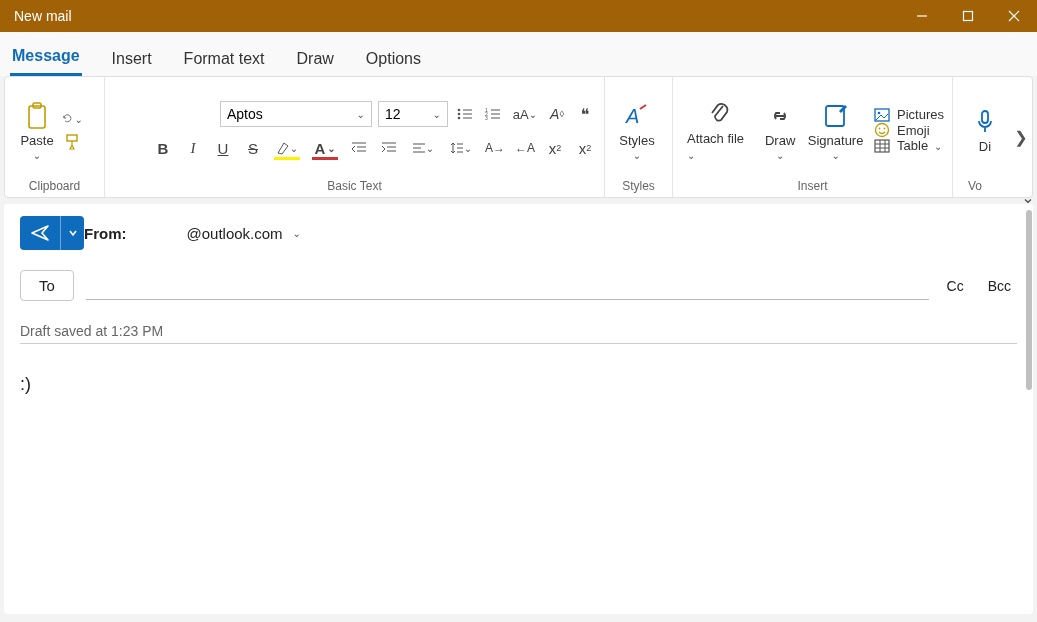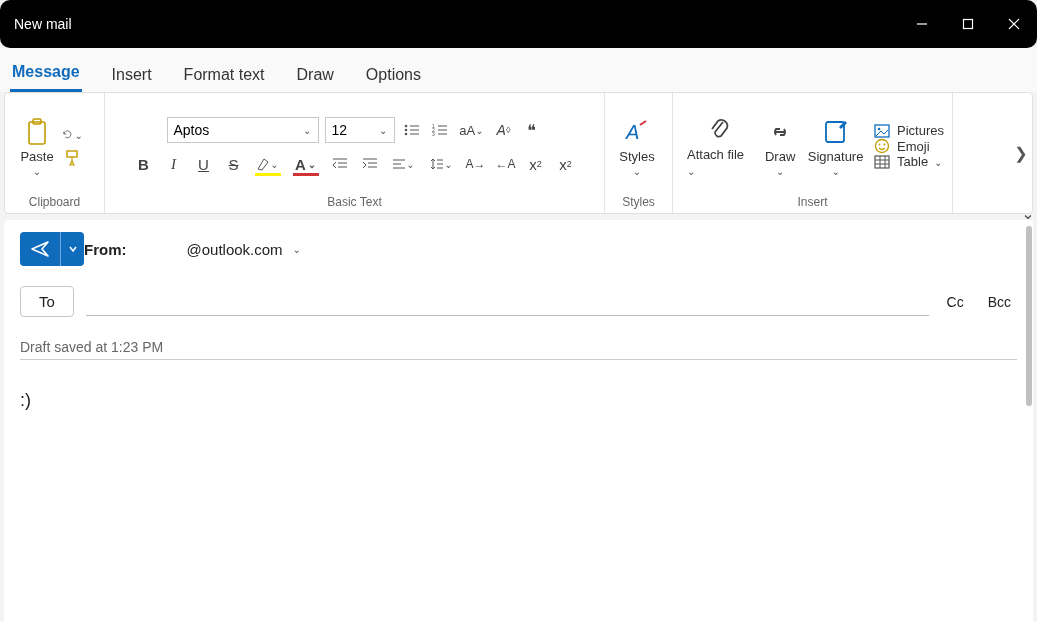--- a/index.html
+++ b/index.html
@@ -1,19 +1,19 @@
 <!DOCTYPE html>
 <html><head>
 <meta charset="utf-8">
 <style>
   * { box-sizing: border-box; margin: 0; padding: 0; font-family: "Segoe UI", sans-serif; }
   body { width: 1037px; height: 622px; background: #f3f3f3; overflow: hidden; position: relative; }
 
   
-  .titlebar { background: #000000; height: 48px; display: flex; align-items: center; color: #fff; border-radius: 10px; }
+  .titlebar { background: #a16207; height: 32px; display: flex; align-items: center; color: #fff; }
   .titlebar .title { padding-left: 14px; font-size: 14px; flex: 1; }
   .titlebar .winbtn { width: 46px; height: 40px; display: flex; align-items: center; justify-content: center; }
   .titlebar .winbtn svg { stroke: #fff; fill: none; }
 
   
   .tabs { height: 44px; display: flex; align-items: flex-end; padding: 0 10px; gap: 28px; background: #f9f9f9; border-bottom: 0; }
   .tab { font-size: 16px; color: #333; padding: 8px 2px 8px 2px; cursor: pointer; }
   .tab.active { color: #0f6cbd; font-weight: 600; border-bottom: 3px solid #0f6cbd; }
 
   
@@ -136,21 +136,21 @@
               <rect x="2" y="1" width="10" height="6" fill="none" stroke="#c19c00" stroke-width="1.4"></rect>
               <path d="M7 7 L7 11 L5 15 L9 15 L7 11" fill="none" stroke="#c19c00" stroke-width="1.2"></path>
             </svg>
           </div>
       </div>
     </div>
     <div class="group-label">Clipboard</div>
   </div>
 
   <div class="group" style="width:500px;">
-    <div class="group-body" style="flex-direction:column; align-items:center; justify-content:center;">
+    <div class="group-body" style="flex-direction:column; align-items:flex-end; justify-content:center;">
       <div class="bt-top">
         <div class="font-sel">
             <span>Aptos</span>
             <span class="drop-ar">⌄</span>
           </div>
         <div class="size-sel">
             <span>12</span>
             <span class="drop-ar">⌄</span>
           </div>
         <div class="tbtn">
@@ -309,20 +309,34 @@
               </svg>
             </span>
             <span>Table</span> 
             <span class="chev">⌄</span>
           </div>
       </div>
     </div>
     <div class="group-label">Insert</div>
   </div>
 
+  <div class="group" style="width:44px; overflow:hidden; border-right:none;">
+    <div class="group-body">
+      <div class="bigbtn">
+        <div class="ic">
+            <svg width="20" height="26">
+              <rect x="7" y="2" width="6" height="12" rx="3" fill="none" stroke="#0f6cbd" stroke-width="1.8"></rect>
+              <path d="M4 12 A6 6 0 0 0 16 12 M10 18 L10 23" fill="none" stroke="#0f6cbd" stroke-width="1.8"></path>
+            </svg>
+          </div>
+        <div class="lbl">Di</div>
+      </div>
+    </div>
+    <div class="group-label">Vo</div>
+  </div>
 
   <div class="ribbon-arrow">❯</div>
 </div>
 <div style="position:relative;">
     <div class="ribbon-toggle">⌄</div>
   </div>
 
 <div class="compose compose-outer">
   <div class="row1">
     <div class="sendbtn">

